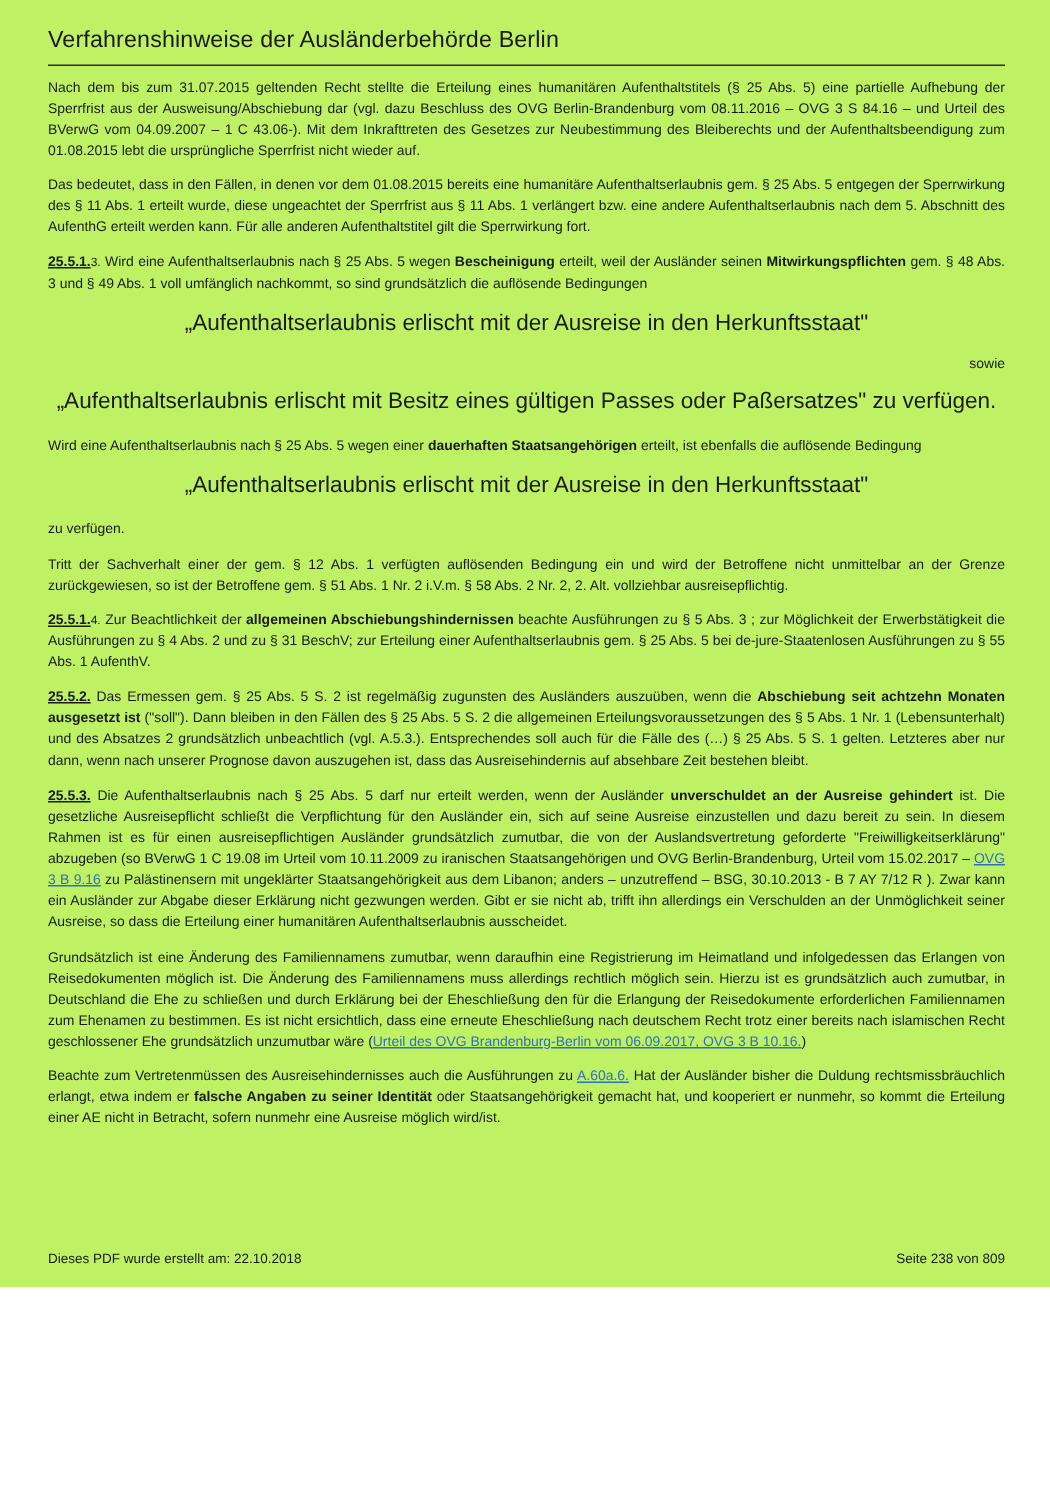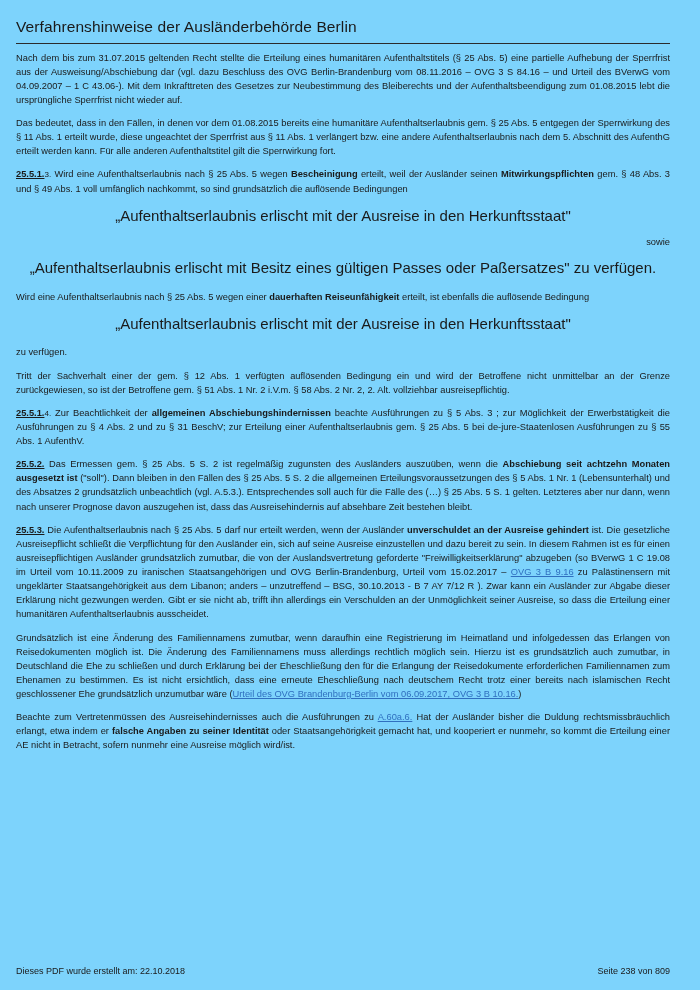--- a/index.html
+++ b/index.html
@@ -6,25 +6,25 @@
     margin: 0;
     padding: 0;
     background: #ffffff;
   }
   body {
     font-family: "Liberation Sans", sans-serif;
     color: #1a1a1a;
   }
   .page {
     width: 700px;
-    height: 990px;
+    height: 858px;
     position: relative;
-    background: #7dd3fc;
+    background: #bef264;
     box-sizing: border-box;
-    padding: 18px 30px 0 16px;
+    padding: 18px 30px 0 32px;
     overflow: hidden;
   }
   .doc-title {
     font-size: 15.5px;
     font-weight: normal;
     color: #1a1a1a;
     letter-spacing: 0.1px;
     margin: 0 0 7px 0;
     padding-bottom: 6px;
     border-bottom: 1px solid #2b2b2b;
@@ -59,21 +59,21 @@
     text-decoration: none;
   }
   .link {
     color: #2f6fbf;
   }
   .green {
     color: #1f7a3f;
   }
   .footer {
     position: absolute;
-    left: 16px;
+    left: 32px;
     right: 30px;
     bottom: 14px;
     display: flex;
     justify-content: space-between;
     font-size: 9px;
     color: #1a1a1a;
     border-top: 0;
   }
 </style>
 </head>
@@ -91,21 +91,21 @@
     <span class="num">25.5.1.</span><span class="num-small">3.</span>
     <span>Wird eine Aufenthaltserlaubnis nach § 25 Abs. 5 wegen <b>Bescheinigung</b> erteilt, weil der Ausländer seinen <b>Mitwirkungspflichten</b> gem. § 48 Abs. 3 und § 49 Abs. 1 voll umfänglich nachkommt, so sind grundsätzlich die auflösende Bedingungen</span>
   </p>
 
   <p class="quote">„Aufenthaltserlaubnis erlischt mit der Ausreise in den Herkunftsstaat"</p>
 
   <p class="sowie">sowie</p>
 
   <p class="quote">„Aufenthaltserlaubnis erlischt mit Besitz eines gültigen Passes oder Paßersatzes" zu verfügen.</p>
 
-  <p class="para">Wird eine Aufenthaltserlaubnis nach § 25 Abs. 5 wegen einer <b>dauerhaften Reiseunfähigkeit</b> erteilt, ist ebenfalls die auflösende Bedingung</p>
+  <p class="para">Wird eine Aufenthaltserlaubnis nach § 25 Abs. 5 wegen einer <b>dauerhaften Staatsangehörigen</b> erteilt, ist ebenfalls die auflösende Bedingung</p>
 
   <p class="quote">„Aufenthaltserlaubnis erlischt mit der Ausreise in den Herkunftsstaat"</p>
 
   <p class="para">zu verfügen.</p>
 
   <p class="para">Tritt der Sachverhalt einer der gem. § 12 Abs. 1 verfügten auflösenden Bedingung ein und wird der Betroffene nicht unmittelbar an der Grenze zurückgewiesen, so ist der Betroffene gem. § 51 Abs. 1 Nr. 2 i.V.m. § 58 Abs. 2 Nr. 2, 2. Alt. vollziehbar ausreisepflichtig.</p>
 
   <p class="para">
     <span class="num">25.5.1.</span><span class="num-small">4.</span>
     <span>Zur Beachtlichkeit der <b>allgemeinen Abschiebungshindernissen</b> beachte Ausführungen zu § 5 Abs. 3 ; zur Möglichkeit der Erwerbstätigkeit die Ausführungen zu § 4 Abs. 2 und zu § 31 BeschV; zur Erteilung einer Aufenthaltserlaubnis gem. § 25 Abs. 5 bei de-jure-Staatenlosen Ausführungen zu § 55 Abs. 1 AufenthV.</span>

